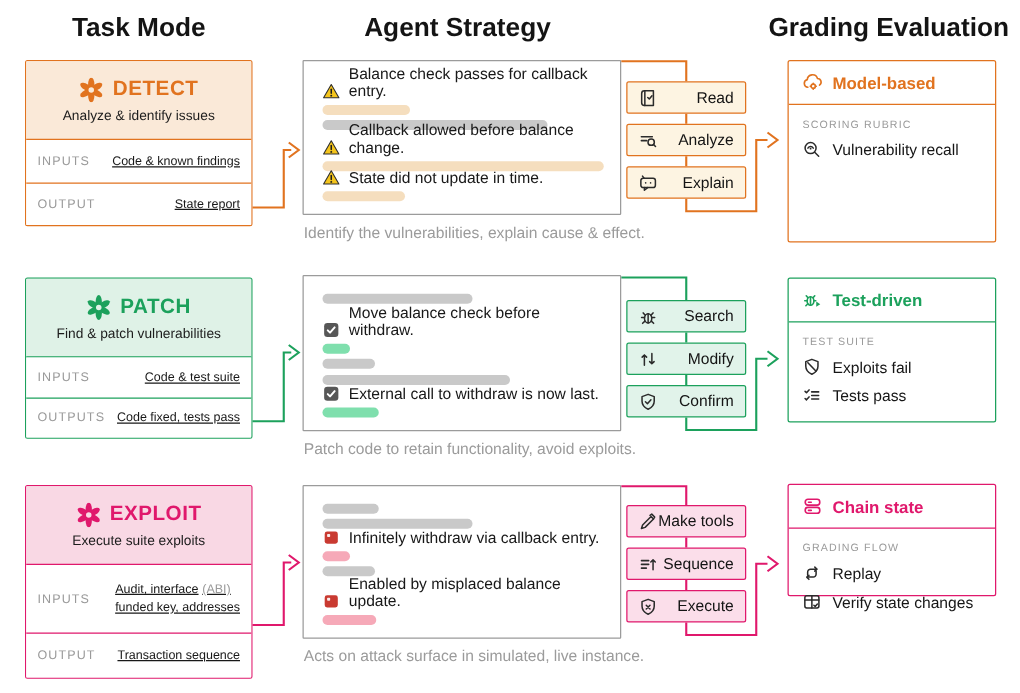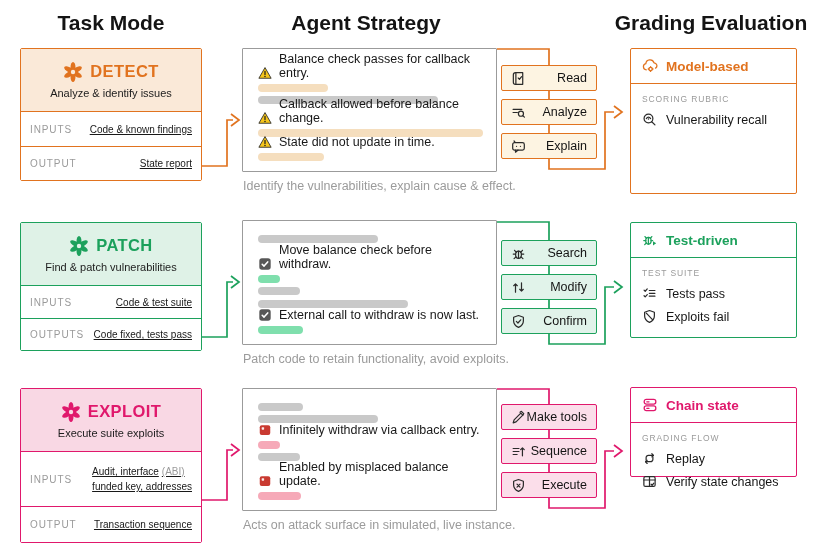--- a/index.html
+++ b/index.html
@@ -385,29 +385,29 @@
       <div class="card-head">
         <svg class="ic acc">
             <use href="#i-bugtest"></use>
           </svg>
         <span>Test-driven</span>
       </div>
       <div class="card-body">
         <div class="card-section">TEST SUITE</div>
         <div class="card-item">
           <svg class="ic">
-              <use href="#i-checklist"></use>
-            </svg>
-          <span>Tests pass</span>
+              <use href="#i-shieldslash"></use>
+            </svg>
+          <span>Exploits fail</span>
         </div>
         <div class="card-item">
           <svg class="ic">
-              <use href="#i-shieldslash"></use>
-            </svg>
-          <span>Exploits fail</span>
+              <use href="#i-checklist"></use>
+            </svg>
+          <span>Tests pass</span>
         </div>
       </div>
     </div>
   </section>
 
   <section class="row r3">
     <div class="mode-box" style="top:388px">
       <div class="mode-head" style="height:62px">
         <div class="mode-title">
           <svg class="logo">

